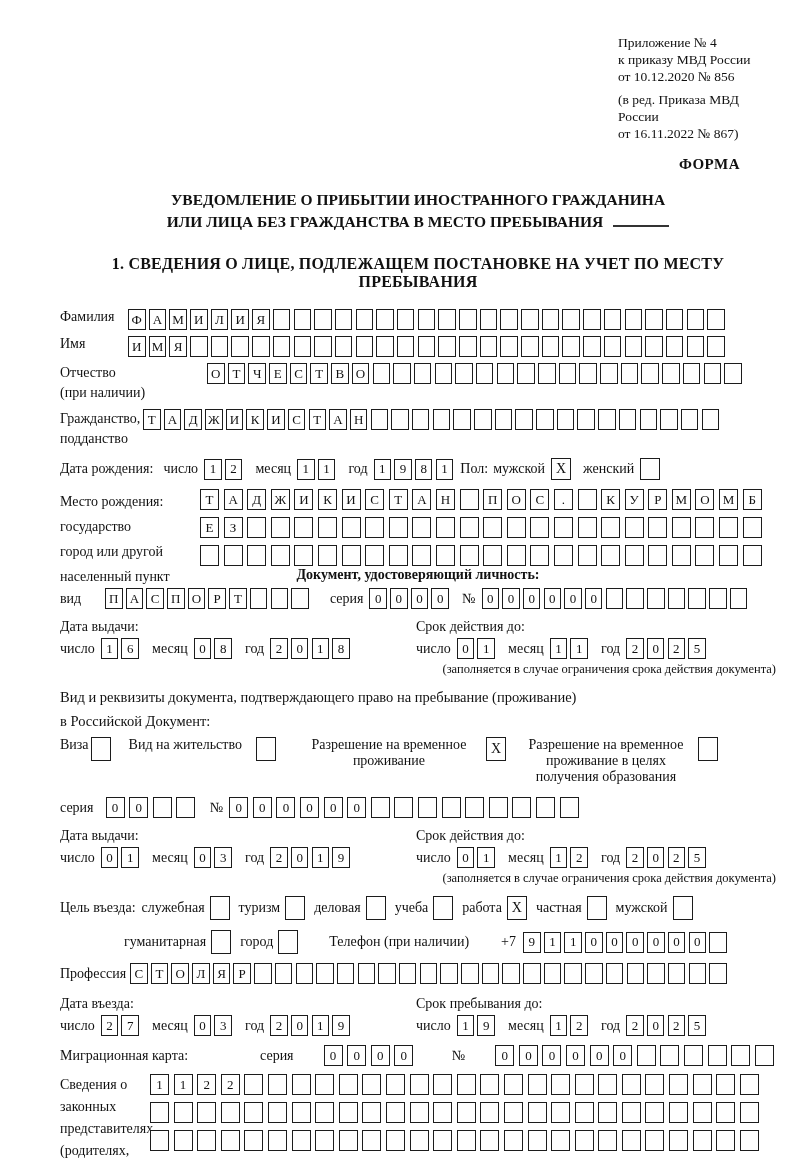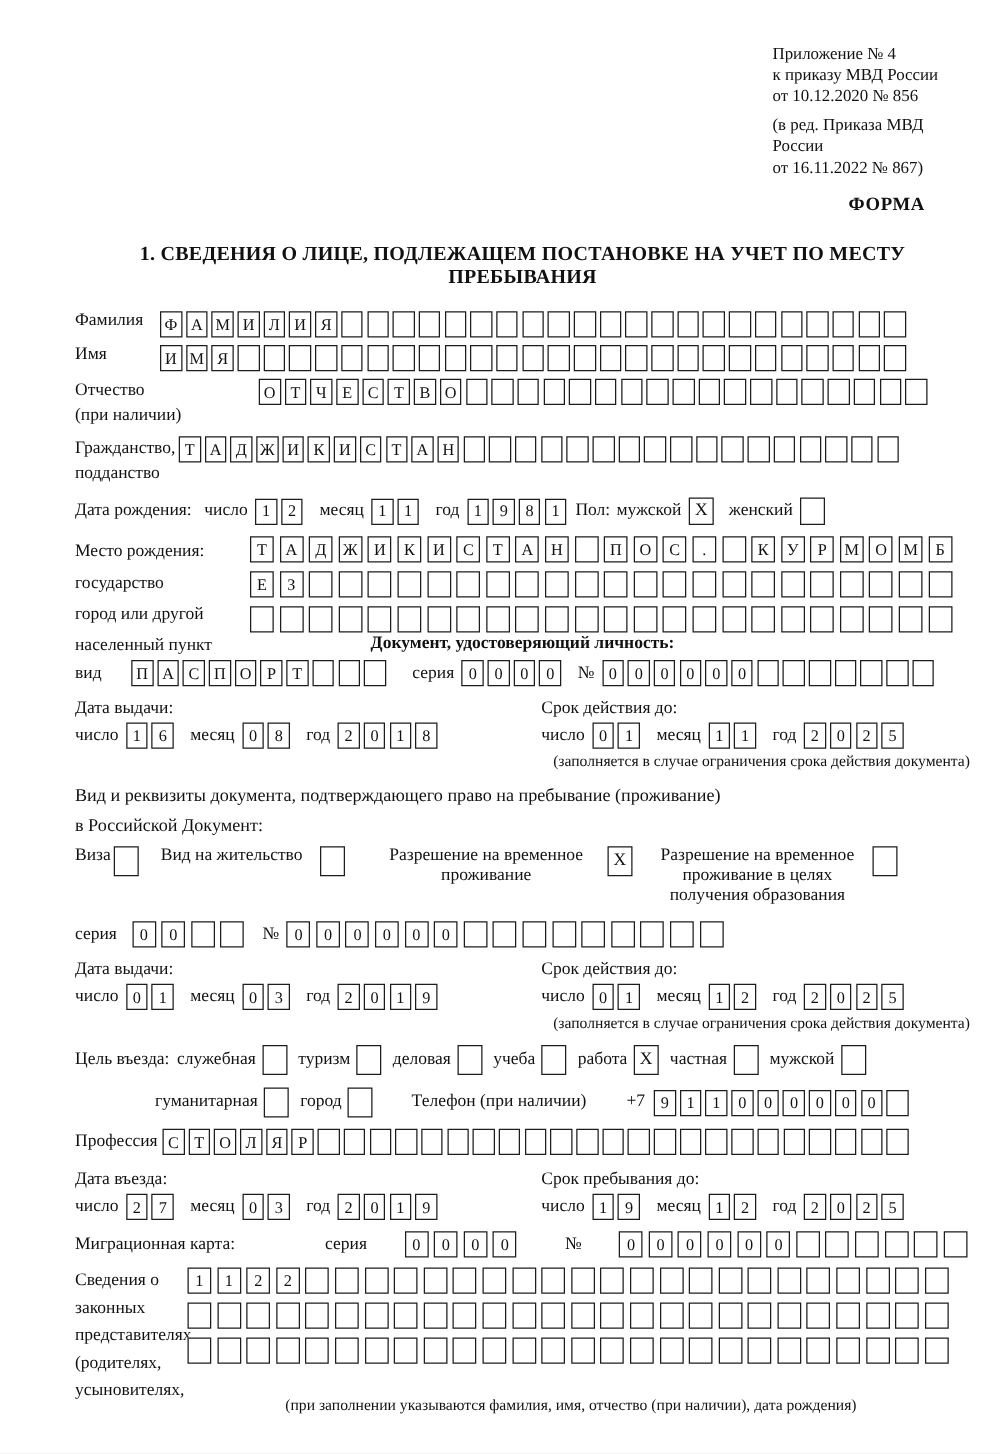--- a/index.html
+++ b/index.html
@@ -36,21 +36,21 @@
   .cells-m .cell{width:19px;margin-right:4.6px;}
   .stack .cells{margin-bottom:7px;}
   .dg-label{font-size:14px;margin:0 6px 0 10px;white-space:nowrap;}
   .dg-label.first{margin-left:0;}
 
   .doc-heading{text-align:center;font-weight:bold;font-size:14px;margin-top:8px;}
 
   .dates-row{display:flex;margin-top:10px;}
   .dategroup{display:flex;flex-direction:column;}
   .dategroup.left{width:352px;flex:0 0 352px;}
-  .dategroup.right{width:360px;flex:0 0 360px;margin-left:21px;}
+  .dategroup.right{width:360px;flex:0 0 360px;margin-left:4px;}
   .dg-h{text-align:left;font-size:14px;margin-bottom:3px;}
   .dg-line{display:flex;align-items:center;}
   .note{text-align:right;font-size:12.5px;margin-top:3px;margin-right:0;}
 
   .intro{font-size:14.5px;line-height:24px;margin-top:8px;}
   .opts{display:flex;align-items:flex-start;margin-top:4px;}
   .opt{display:flex;align-items:flex-start;font-size:14px;}
   .opt .opt-label{display:inline-block;}
   .opt-c{text-align:center;}
   .checkbox{
@@ -78,20 +78,26 @@
     <div>к приказу МВД России</div>
     <div>от 10.12.2020 № 856</div>
     <div class="rev">
       <div>(в ред. Приказа МВД России</div>
       <div>от 16.11.2022 № 867)</div>
     </div>
   </div>
 
   <div class="forma">ФОРМА</div>
 
+  <div class="title">
+    <div>УВЕДОМЛЕНИЕ О ПРИБЫТИИ ИНОСТРАННОГО ГРАЖДАНИНА</div>
+    <div>
+      <span>ИЛИ ЛИЦА БЕЗ ГРАЖДАНСТВА В МЕСТО ПРЕБЫВАНИЯ</span><span class="title-underline"></span>
+    </div>
+  </div>
 
   <div class="sec1">1. СВЕДЕНИЯ О ЛИЦЕ, ПОДЛЕЖАЩЕМ ПОСТАНОВКЕ НА УЧЕТ ПО МЕСТУ ПРЕБЫВАНИЯ</div>
 
   <div class="row" style="margin-top:18px;">
     <span class="lbl w68">Фамилия</span>
     <span class="cells">
         <span class="cell">Ф</span>
         <span class="cell">А</span>
         <span class="cell">М</span>
         <span class="cell">И</span>

